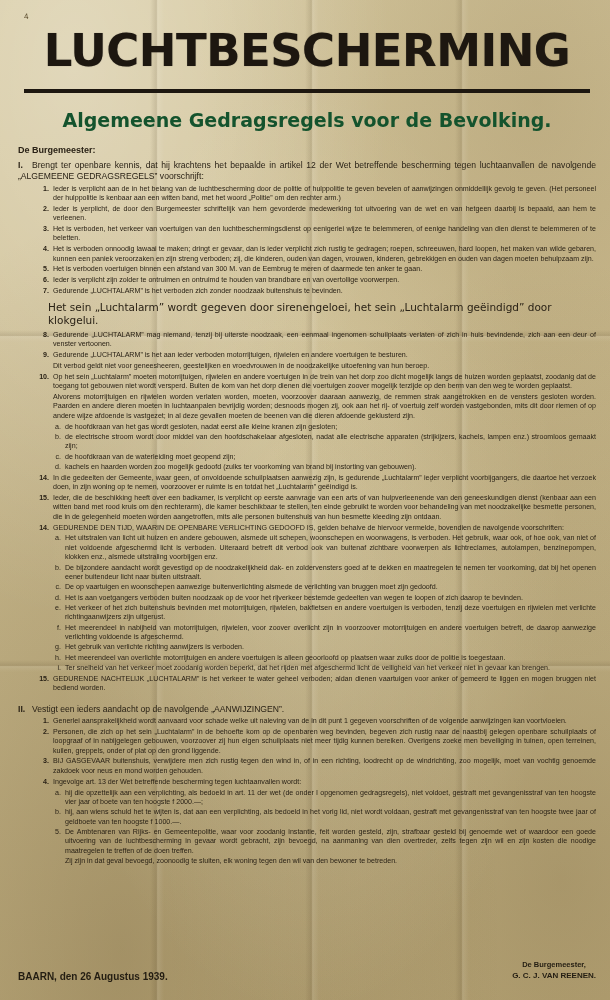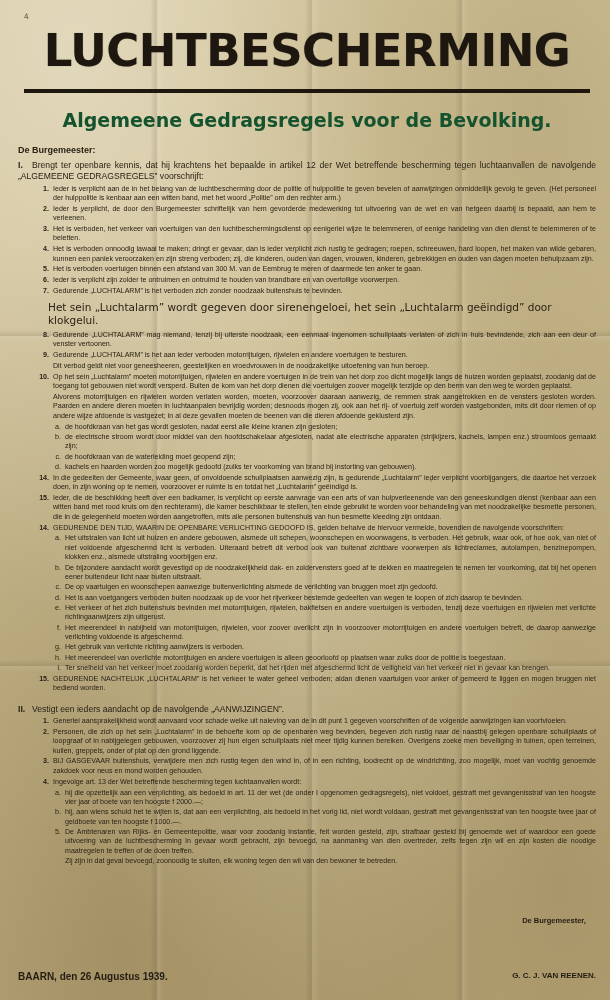--- a/index.html
+++ b/index.html
@@ -90,21 +90,21 @@
     font-size:10.5px;font-weight:normal;text-align:left;margin:4px 0 4px 30px;
     line-height:1.25;font-family:"DejaVu Sans", sans-serif;
   }
   .section2{margin-top:10px;}
   .footer{
     position:absolute;left:0;right:0;bottom:10px;
     display:flex;justify-content:space-between;align-items:flex-end;
     font-size:8px;font-weight:bold;
   }
   .sign{text-align:center;font-size:7.5px;line-height:1.5;}
-  .sign .nm{font-size:8px;font-weight:bold;margin-top:44px;}
+  .sign .nm{font-size:8px;font-weight:bold;}
   .place{font-size:10px;font-weight:bold;}
   
   .speck{position:absolute;border-radius:50%;background:rgba(70,55,25,.30);}
 </style>
 </head>
 <body>
 
 <div class="page">
   <div class="paper"></div>
   <div class="fold f1"></div>

